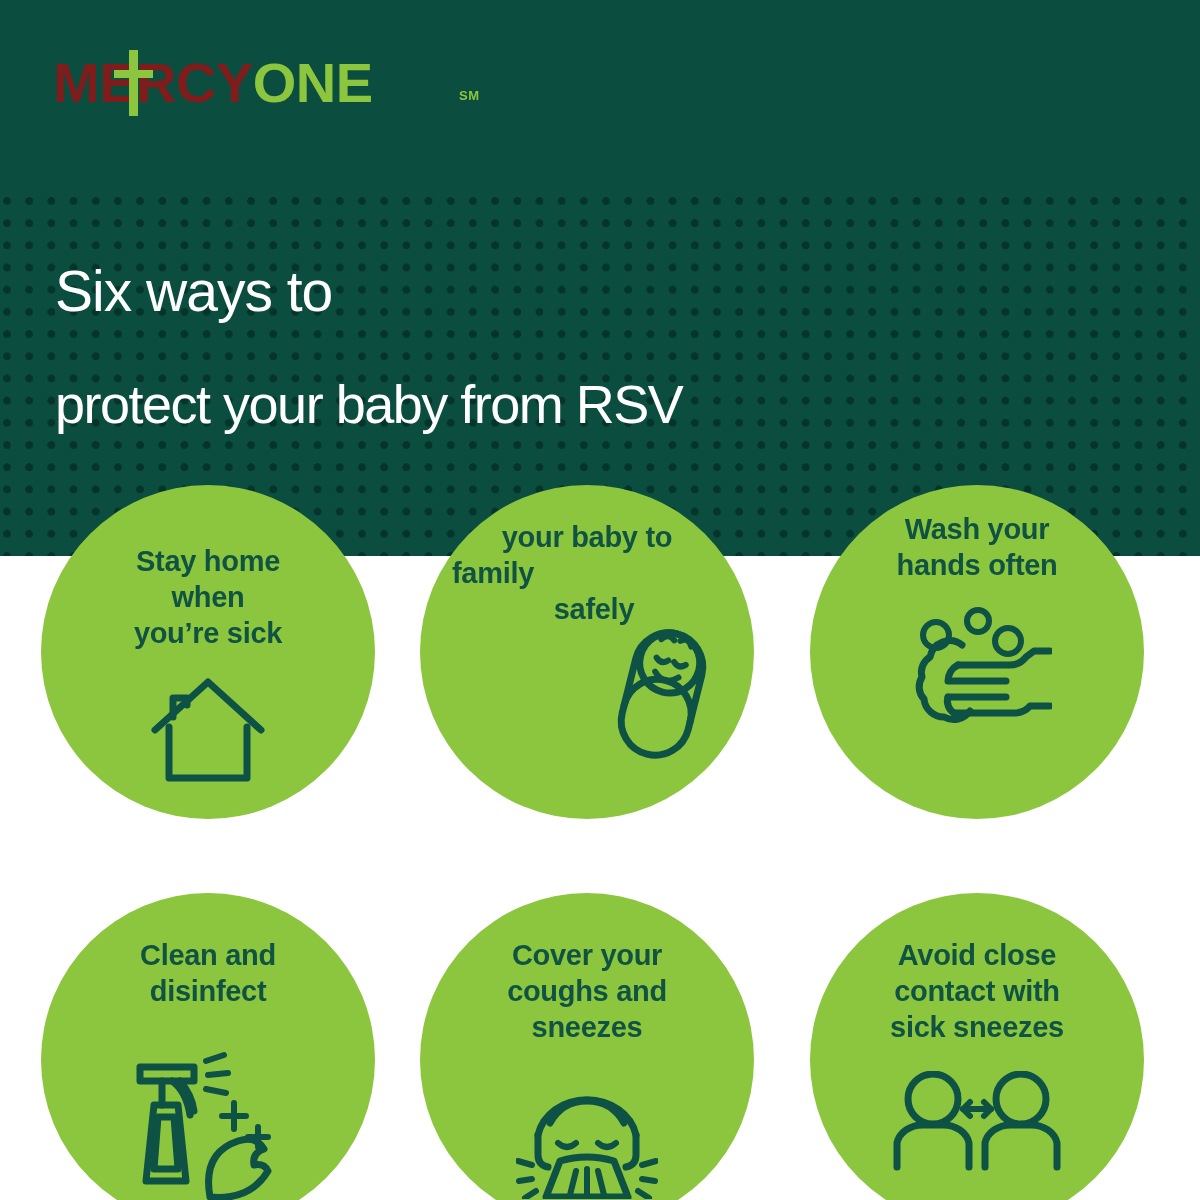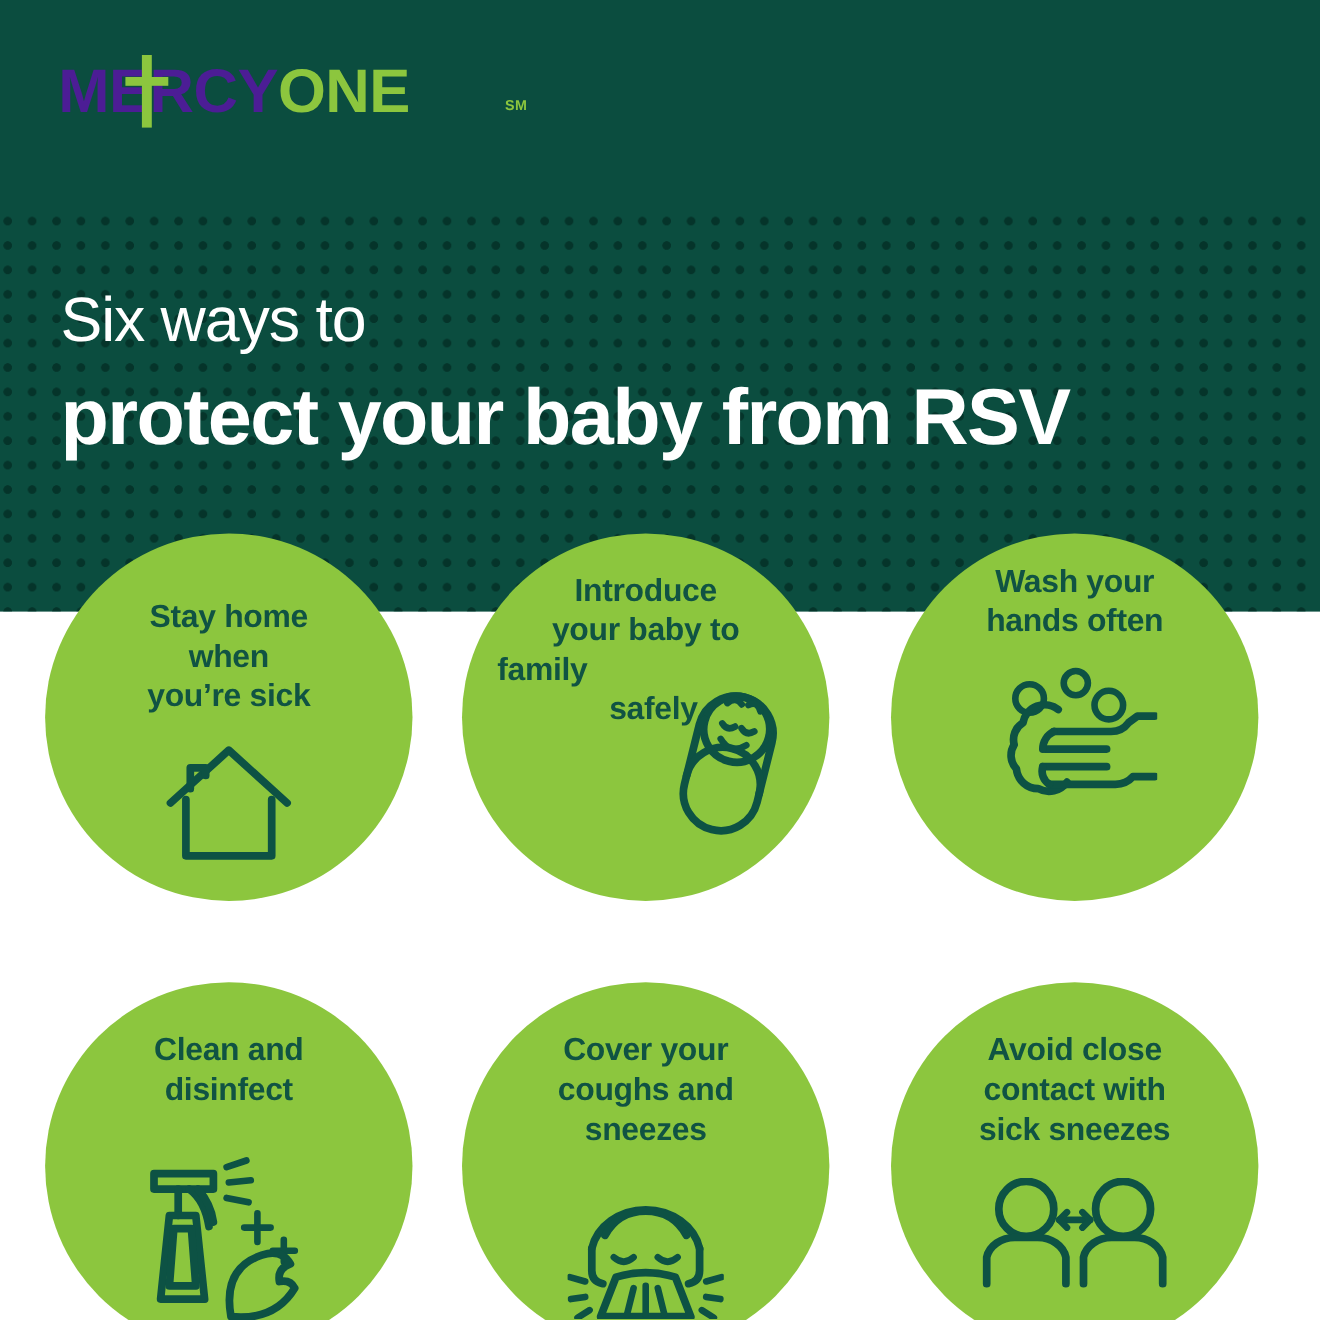--- a/index.html
+++ b/index.html
@@ -40,21 +40,21 @@
   }
   .logo-wordmark {
     position:relative;
     display:block;
     font-size:56px;
     font-weight:bold;
     letter-spacing:-0.5px;
     line-height:62px;
     white-space:nowrap;
   }
-  .logo-mercy { color:#4c1d95; }
+  .logo-mercy { color:#7f1d1d; }
   .logo-one   { color:#8cc63e; }
   .logo-cross {
     position:absolute;
     left:47px; top:-4px;
     width:76px; height:70px;
     pointer-events:none;
   }
   .logo-sm {
     position:absolute;
     left:382px; top:36px;
@@ -74,25 +74,25 @@
   }
   .headline-line1 {
     display:block;
     font-size:57px;
     font-weight:300;
     line-height:86px;
     letter-spacing:-1px;
   }
   .headline-line2 {
     display:block;
-    font-size:72px;
-    font-weight:bold;
+    font-size:54px;
+    font-weight:normal;
     line-height:92px;
     letter-spacing:-1.5px;
-    margin-top:0;
+    margin-top:24px;
   }
 
   
   .tips { position:absolute; left:0; top:0; width:1200px; height:1200px; }
   .tip {
     position:absolute;
     width:334px; height:334px;
     border-radius:50%;
     background:#8cc63e;
     overflow:hidden;
@@ -178,21 +178,20 @@
         <svg width="118" height="118" viewBox="0 0 118 118">
           <path class="st" d="M6 60 L59 12 L112 60"></path>
           <path class="st" d="M24 47 L24 28 L38 28 L38 35"></path>
           <path class="st" d="M20 57 L20 108 L98 108 L98 57"></path>
         </svg>
       </div>
     </div>
 
     <div class="tip tip-r1 tip-c2 t2">
       <div class="tip-label">
-        <div>Introduce</div>
         <div>your baby to</div>
         <div style="text-align:left;padding-left:14px">family</div>
         <div style="text-align:center;padding-left:14px">safely</div>
       </div>
       <div class="tip-icon">
         <svg width="128" height="168" viewBox="0 0 128 168">
           <g transform="rotate(14 64 84)">
 
             <path class="st" d="M30 56 a34 34 0 0 1 68 0 L98 112 a34 34 0 0 1 -68 0 Z"></path>
             <path class="st" d="M30 104 a34 34 0 0 1 68 0"></path>

